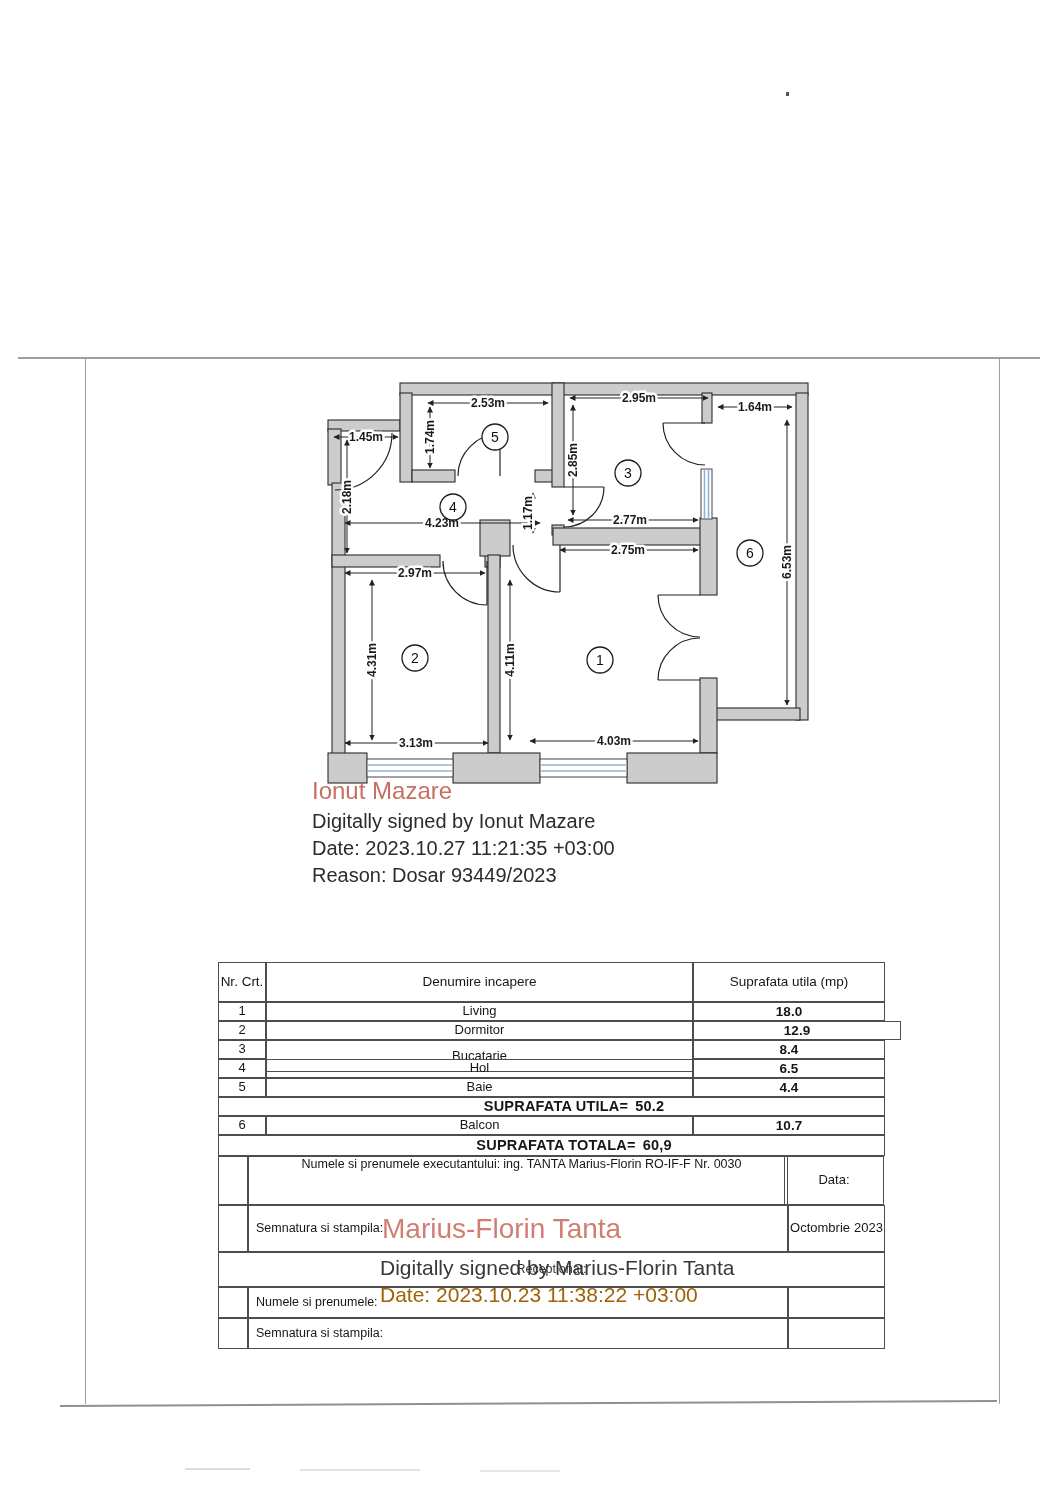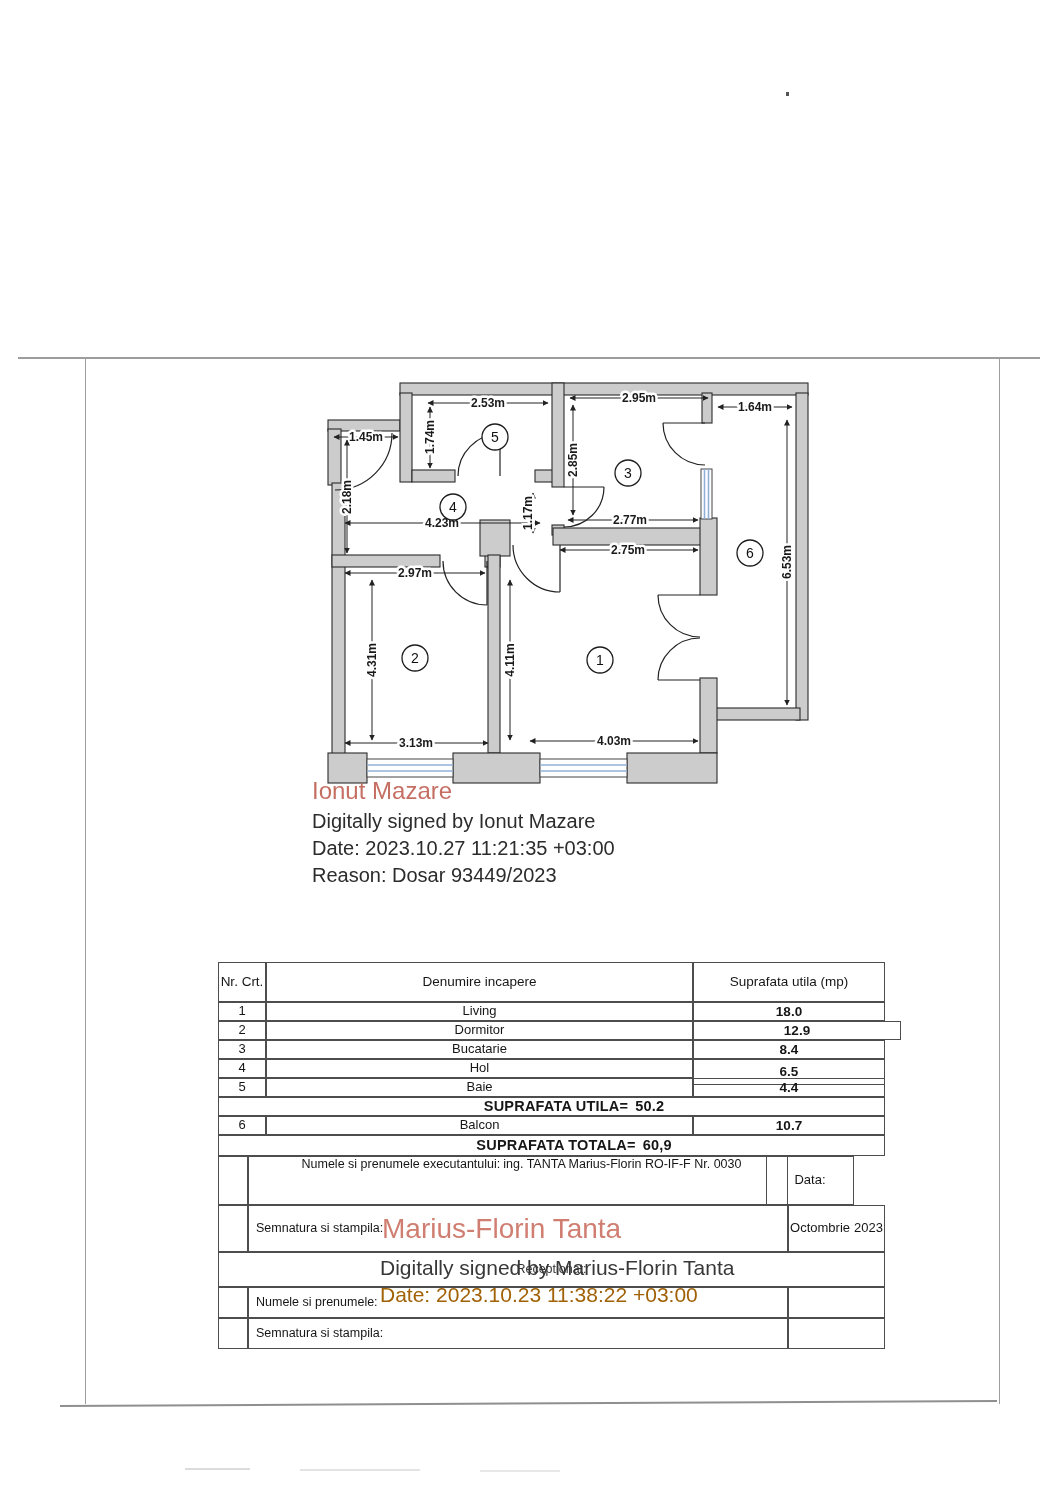--- a/index.html
+++ b/index.html
@@ -239,27 +239,27 @@
     <div class="cell" style="left:48px;top:40px;width:427px;height:19px;">Living</div>
     <div class="cell" style="left:475px;top:40px;width:192px;height:19px;">
         <span class="val">18.0</span>
       </div>
     <div class="cell" style="left:0;top:59px;width:48px;height:19px;">2</div>
     <div class="cell" style="left:48px;top:59px;width:427px;height:19px;">Dormitor</div>
     <div class="cell" style="left:475px;top:59px;width:208px;height:19px;">
         <span class="val">12.9</span>
       </div>
     <div class="cell" style="left:0;top:78px;width:48px;height:19px;">3</div>
-    <div class="cell" style="left:48px;top:78px;width:427px;height:19px;">Bucatarie</div>
+    <div class="cell" style="left:48px;top:78px;width:427px;height:32px;">Bucatarie</div>
     <div class="cell" style="left:475px;top:78px;width:192px;height:19px;">
         <span class="val">8.4</span>
       </div>
     <div class="cell" style="left:0;top:97px;width:48px;height:19px;">4</div>
     <div class="cell" style="left:48px;top:97px;width:427px;height:19px;">Hol</div>
-    <div class="cell" style="left:475px;top:97px;width:192px;height:26px;">
+    <div class="cell" style="left:475px;top:97px;width:192px;height:19px;">
         <span class="val">6.5</span>
       </div>
     <div class="cell" style="left:0;top:116px;width:48px;height:19px;">5</div>
     <div class="cell" style="left:48px;top:116px;width:427px;height:19px;">Baie</div>
     <div class="cell" style="left:475px;top:116px;width:192px;height:19px;">
         <span class="val">4.4</span>
       </div>
 
     <div class="cell totrow" style="left:0;top:135px;width:667px;height:19px;">
       <span>SUPRAFATA UTILA=</span>
@@ -275,21 +275,21 @@
     <div class="cell totrow" style="left:0;top:173px;width:667px;height:21px;">
       <span>SUPRAFATA TOTALA=</span>
       <span class="tv">60,9</span>
     </div>
 
     <div class="cell" style="left:0;top:194px;width:30px;height:49px;"></div>
     <div class="cell twoline left" style="left:30px;top:194px;width:540px;height:49px;">
       <span class="smalllabel">Numele si prenumele executantului:</span>
       <span class="smalllabel">ing. TANTA Marius-Florin RO-IF-F Nr. 0030</span>
     </div>
-    <div class="cell" style="left:548px;top:194px;width:88px;height:49px;">Data:</div>
+    <div class="cell" style="left:566px;top:194px;width:100px;height:49px;">Data:</div>
 
     <div class="cell" style="left:0;top:243px;width:30px;height:47px;"></div>
     <div class="cell left smalllabel" style="left:30px;top:243px;width:540px;height:47px;font-size:12.5px;">Semnatura si stampila:</div>
     <div class="cell twoline" style="left:570px;top:243px;width:97px;height:47px;align-items:center;gap:4px;">
       <span>Octombrie</span>
       <span>2023</span>
     </div>
 
     <div class="cell" style="left:0;top:290px;width:667px;height:35px;font-size:12.5px;color:#333;">Receptionat:</div>
 

